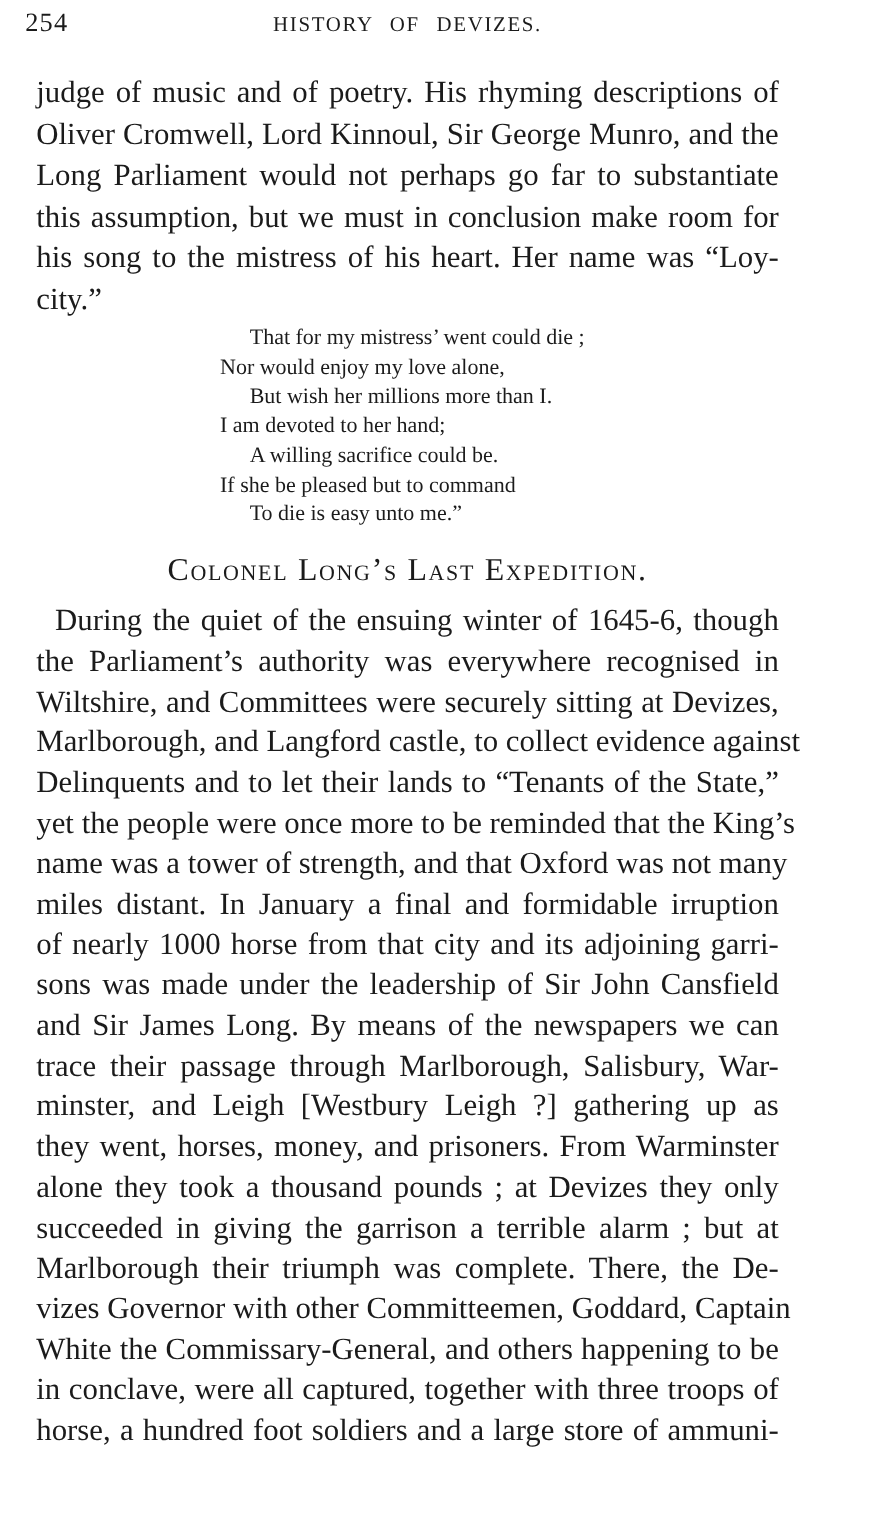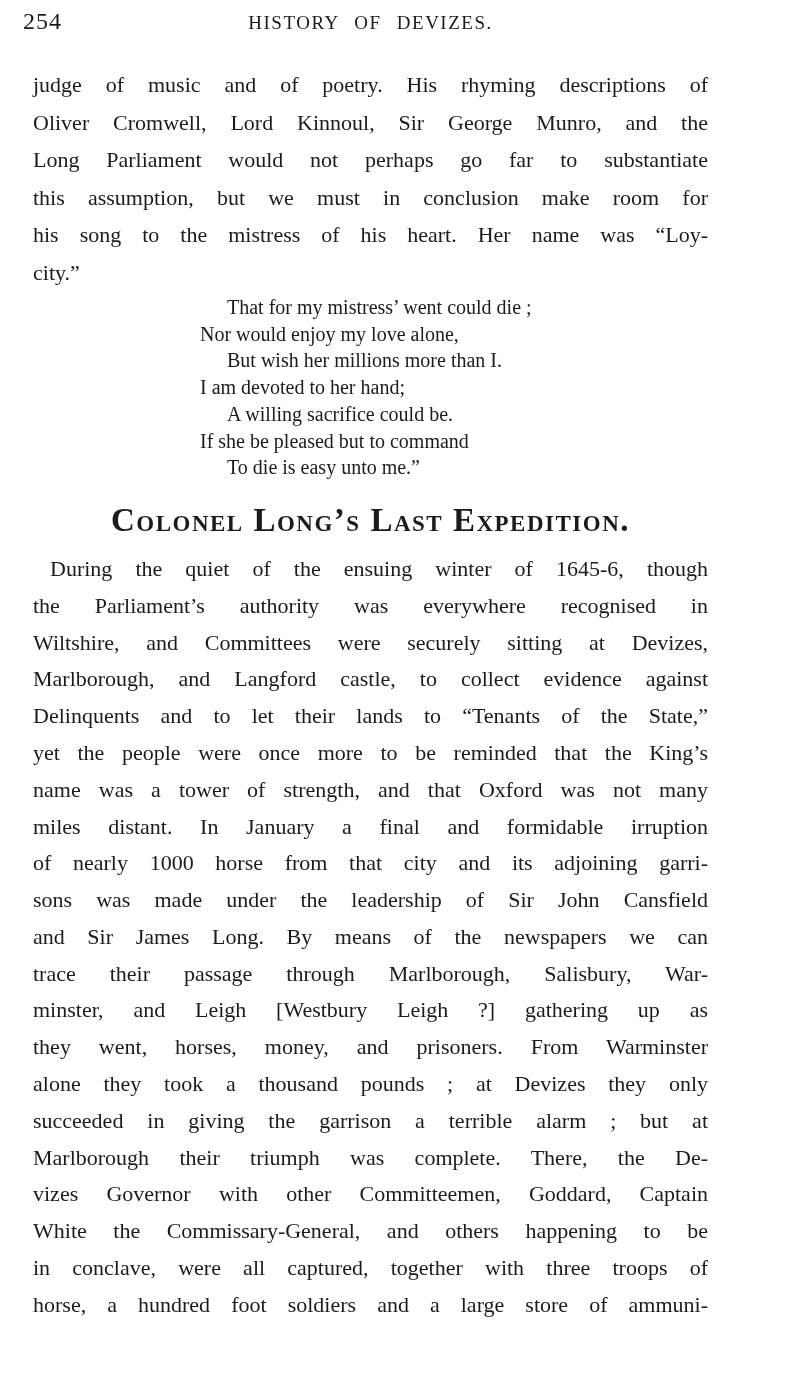--- a/index.html
+++ b/index.html
@@ -28,43 +28,43 @@
   }
   .running-title {
     display: block;
     text-align: center;
     font-size: 19px;
     letter-spacing: 1.5px;
     word-spacing: 9px;
     padding-top: 4px;
   }
   
-  .para { font-size: 22px; font-family: Liberation Serif, serif; }
+  .para { font-size: 28px; font-family: Liberation Serif, serif; }
   .para .line {
     text-align: justify;
     text-align-last: justify;
     white-space: nowrap;
   }
   .p-intro { margin-top: 26px; line-height: 37.5px; }
   .p-intro .line:last-child { text-align-last: left; }
   .p-main { margin-top: 12px; line-height: 36.8px; }
   .p-main .line:first-child { text-indent: 17px; }
   
   .poem {
     margin: 3px 0 0 167px;
     font-size: 20px;
     line-height: 26.7px;
   }
   .poem .poem-line { text-align: left; }
   .poem .poem-line.indent { padding-left: 27px; }
   
   .section-heading {
     margin: 21px 0 10px 0;
-    font-size: 33px;
-    font-weight: bold;
+    font-size: 29px;
+    font-weight: normal;
     font-variant: small-caps;
     letter-spacing: 1.5px;
     text-align: center;
   }
 </style>
 </head>
 <body>
 
 <div class="page">
 

